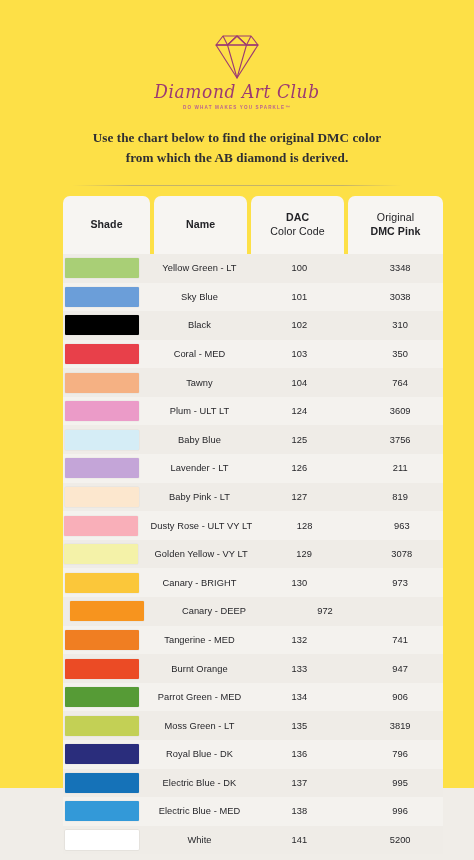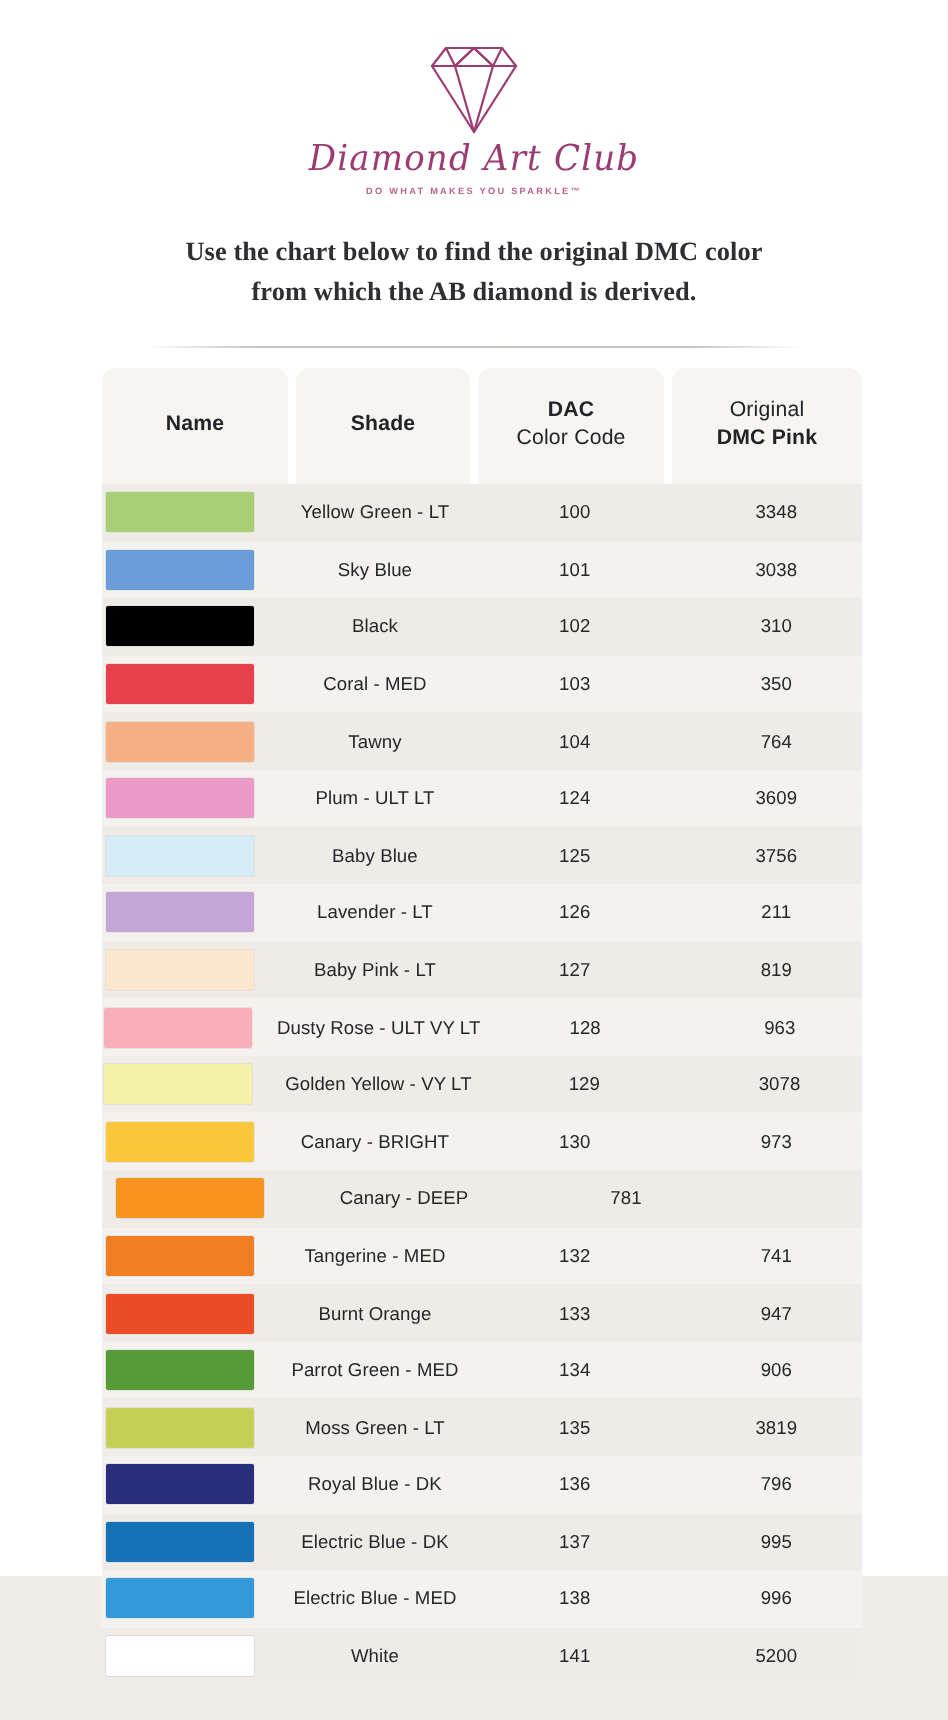--- a/index.html
+++ b/index.html
@@ -12,22 +12,22 @@
     background:#F0EDE8;
     font-family:"Liberation Sans", sans-serif;
     color:#2B2B2B;
     overflow:hidden;
   }
 
   #page {
     position:relative;
     width:474px;
     height:788px;
-    background:#ffffff;
-    padding:4px;
+    background:#fde047;
+    padding:16px;
   }
 
   
   .logo-block {
     padding-top:16px;
     display:flex;
     flex-direction:column;
     align-items:center;
   }
   .logo-mark { width:62px; height:48px; display:block; }
@@ -157,25 +157,25 @@
   <div class="heading">
     <span class="line">Use the chart below to find the original DMC color</span>
     <span class="line">from which the AB diamond is derived.</span>
   </div>
 
   <div class="rule"></div>
 
   <div class="table-wrap">
 
     <div class="thead">
+      <div class="th th-shade">
+        <span>Shade</span>
+      </div>
       <div class="th th-name">
         <span>Name</span>
-      </div>
-      <div class="th th-shade">
-        <span>Shade</span>
       </div>
       <div class="th th-dac">
         <span>
           <span>DAC</span><br>
           <span class="sub">Color Code</span>
         </span>
       </div>
       <div class="th th-dmc">
         <span>
           <span class="sub">Original</span><br>
@@ -279,21 +279,21 @@
           </div>
           <div class="cell c-name">Canary - BRIGHT</div>
           <div class="cell c-dac">130</div>
           <div class="cell c-dmc">973</div>
         </div>
         <div class="row odd">
           <div class="cell c-shade">
             <div class="swatch" style="background: rgb(247, 148, 30);"></div>
           </div>
           <div class="cell c-name">Canary - DEEP</div>
-          <div class="cell c-dmc">781</div>
+          <div class="cell c-dmc">972</div>
         </div>
         <div class="row even">
           <div class="cell c-shade">
             <div class="swatch" style="background: rgb(240, 126, 34);"></div>
           </div>
           <div class="cell c-name">Tangerine - MED</div>
           <div class="cell c-dac">132</div>
           <div class="cell c-dmc">741</div>
         </div>
         <div class="row odd">

